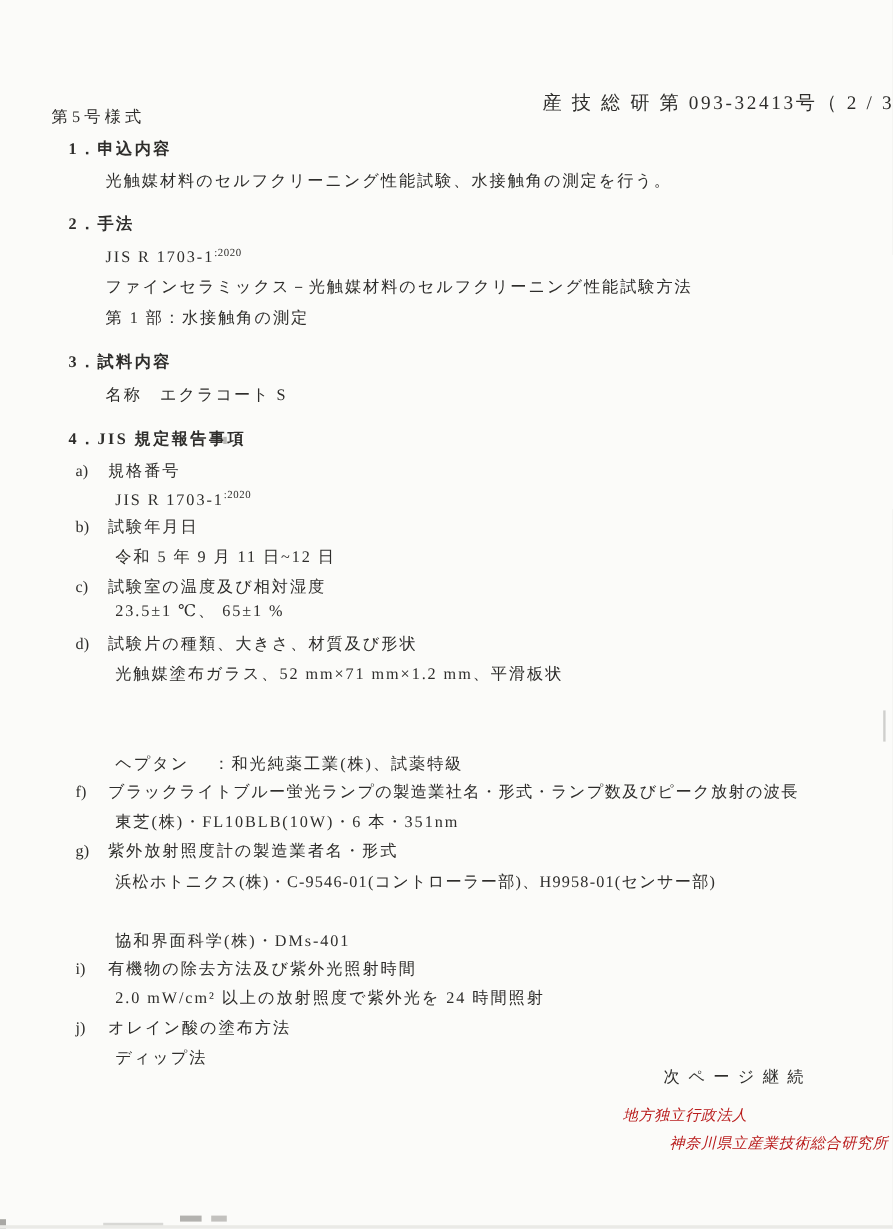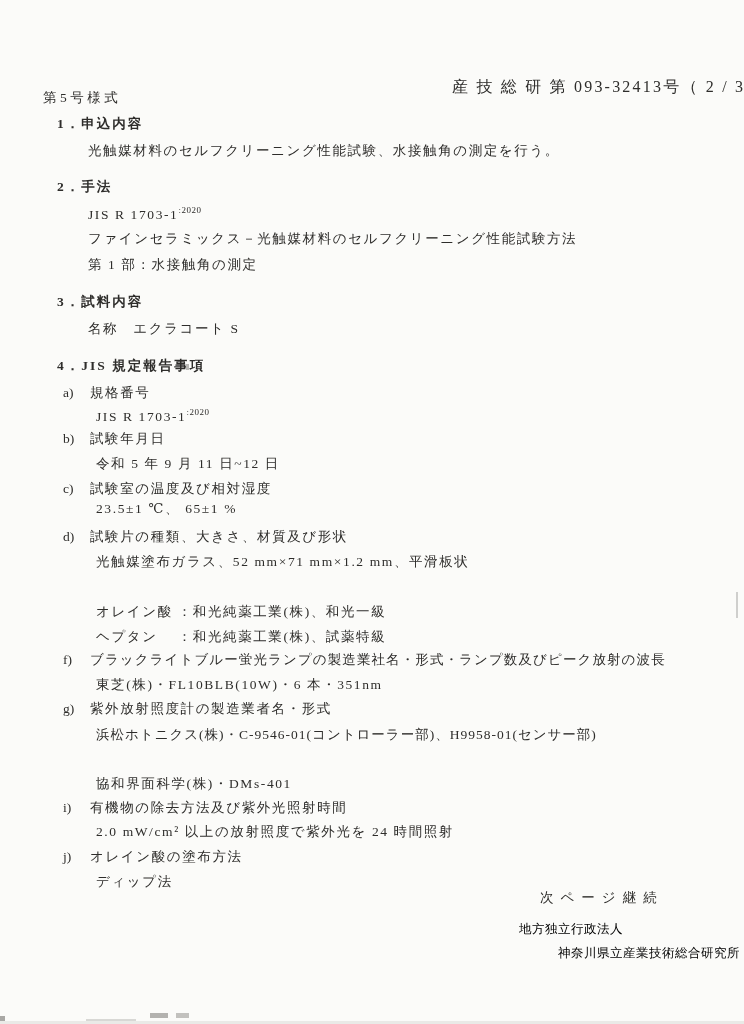--- a/index.html
+++ b/index.html
@@ -30,26 +30,27 @@
   .item-label {
     display: inline-block;
     width: 27px;
     letter-spacing: 0;
   }
   .sup {
     font-size: 9px;
     vertical-align: super;
     letter-spacing: 0.5px;
   }
-  .continuation { letter-spacing: 7px; }
+  .continuation { letter-spacing: 7px; margin-left: 13px; }
   .footer-org {
     font-family: "Liberation Sans", "DejaVu Sans", sans-serif;
     font-size: 12.5px;
     letter-spacing: 0.5px;
-    color: #000000;
+    color: #b91c1c;
+    font-style: italic;
   }
   .artifact {
     position: absolute;
   }
 </style>
 </head>
 <body>
 
 <div class="page">
 
@@ -74,21 +75,20 @@
 
   <div class="t" style="left:63px; top:431px;"><span class="item-label">b)</span><span>試験年月日</span></div>
   <div class="t" style="left:96px; top:456px;">令和 5 年 9 月 11 日~12 日</div>
 
   <div class="t" style="left:63px; top:481px;"><span class="item-label">c)</span><span>試験室の温度及び相対湿度</span></div>
   <div class="t" style="left:96px; top:491px;margin-top:10px;">23.5±1 ℃、 65±1 %</div>
 
   <div class="t" style="left:63px; top:529px;"><span class="item-label">d)</span><span>試験片の種類、大きさ、材質及び形状</span></div>
   <div class="t" style="left:96px; top:554px;">光触媒塗布ガラス、52 mm×71 mm×1.2 mm、平滑板状</div>
 
-  <div class="t" style="left:96px; top:604px;">オレイン酸 ：和光純薬工業(株)、和光一級</div>
   <div class="t" style="left:96px; top:629px;">ヘプタン　 ：和光純薬工業(株)、試薬特級</div>
 
   <div class="t" style="left:63px; top:652px; letter-spacing:1.1px;"><span class="item-label">f)</span><span>ブラックライトブルー蛍光ランプの製造業社名・形式・ランプ数及びピーク放射の波長</span></div>
   <div class="t" style="left:96px; top:677px;">東芝(株)・FL10BLB(10W)・6 本・351nm</div>
 
   <div class="t" style="left:63px; top:701px;"><span class="item-label">g)</span><span>紫外放射照度計の製造業者名・形式</span></div>
   <div class="t" style="left:96px; top:727px; letter-spacing:1px;">浜松ホトニクス(株)・C-9546-01(コントローラー部)、H9958-01(センサー部)</div>
 
   <div class="t" style="left:96px; top:776px;">協和界面科学(株)・DMs-401</div>
 

